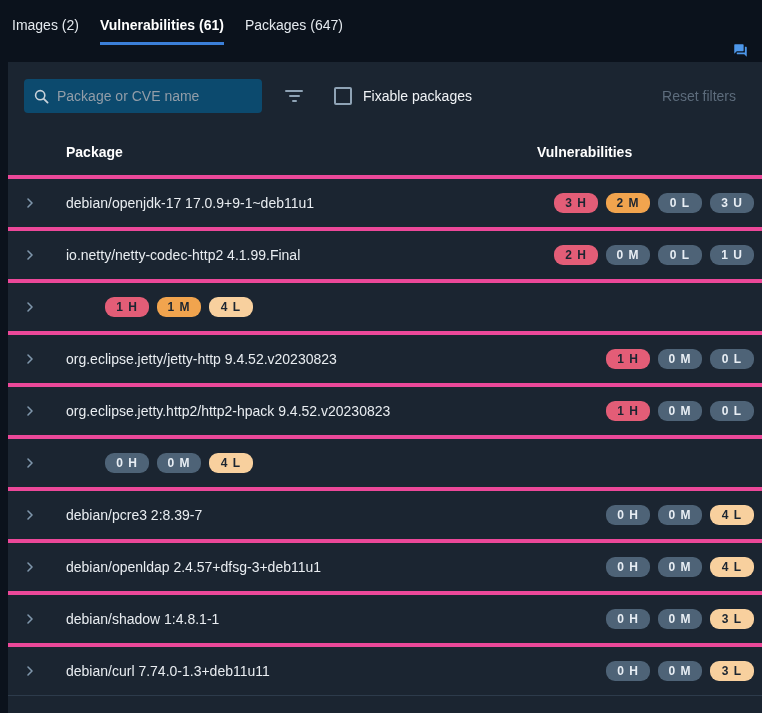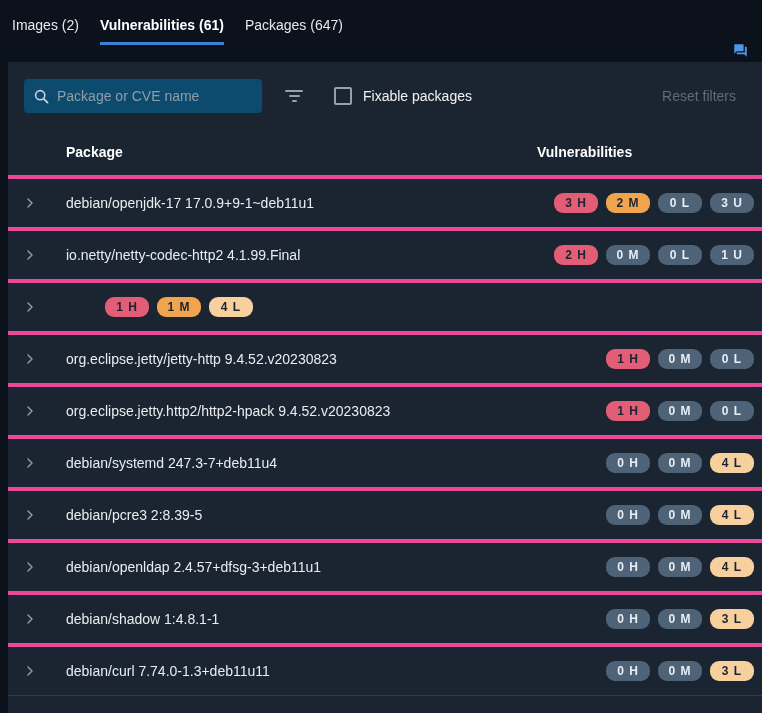--- a/index.html
+++ b/index.html
@@ -299,35 +299,34 @@
           <span class="badge badge-zero">0 L</span>
         </div>
   </div>
 
   <div class="row">
     <div class="row-chevron">
       <svg width="12" height="12" viewBox="0 0 12 12">
         <polyline points="4,2 8,6 4,10" fill="none" stroke="#7f96ab" stroke-width="1.6" stroke-linecap="round" stroke-linejoin="round"></polyline>
       </svg>
     </div>
-    <div class="row-package">debian/systemd 247.3-7+deb11u4</div>
     <div class="row-vulns">
           <span class="badge badge-zero">0 H</span>
           <span class="badge badge-zero">0 M</span>
           <span class="badge badge-low">4 L</span>
         </div>
   </div>
 
   <div class="row">
     <div class="row-chevron">
       <svg width="12" height="12" viewBox="0 0 12 12">
         <polyline points="4,2 8,6 4,10" fill="none" stroke="#7f96ab" stroke-width="1.6" stroke-linecap="round" stroke-linejoin="round"></polyline>
       </svg>
     </div>
-    <div class="row-package">debian/pcre3 2:8.39-5</div>
+    <div class="row-package">debian/pcre3 2:8.39-7</div>
     <div class="row-vulns">
           <span class="badge badge-zero">0 H</span>
           <span class="badge badge-zero">0 M</span>
           <span class="badge badge-low">4 L</span>
         </div>
   </div>
 
   <div class="row">
     <div class="row-chevron">
       <svg width="12" height="12" viewBox="0 0 12 12">

